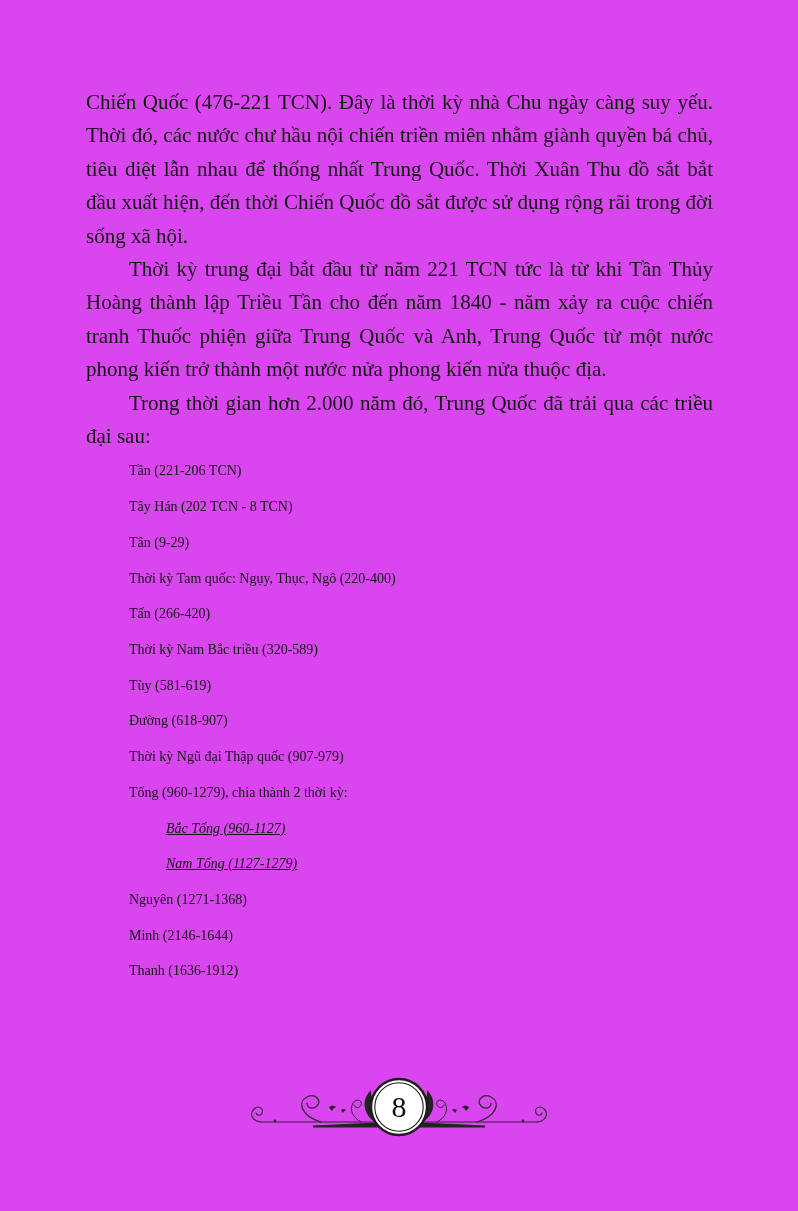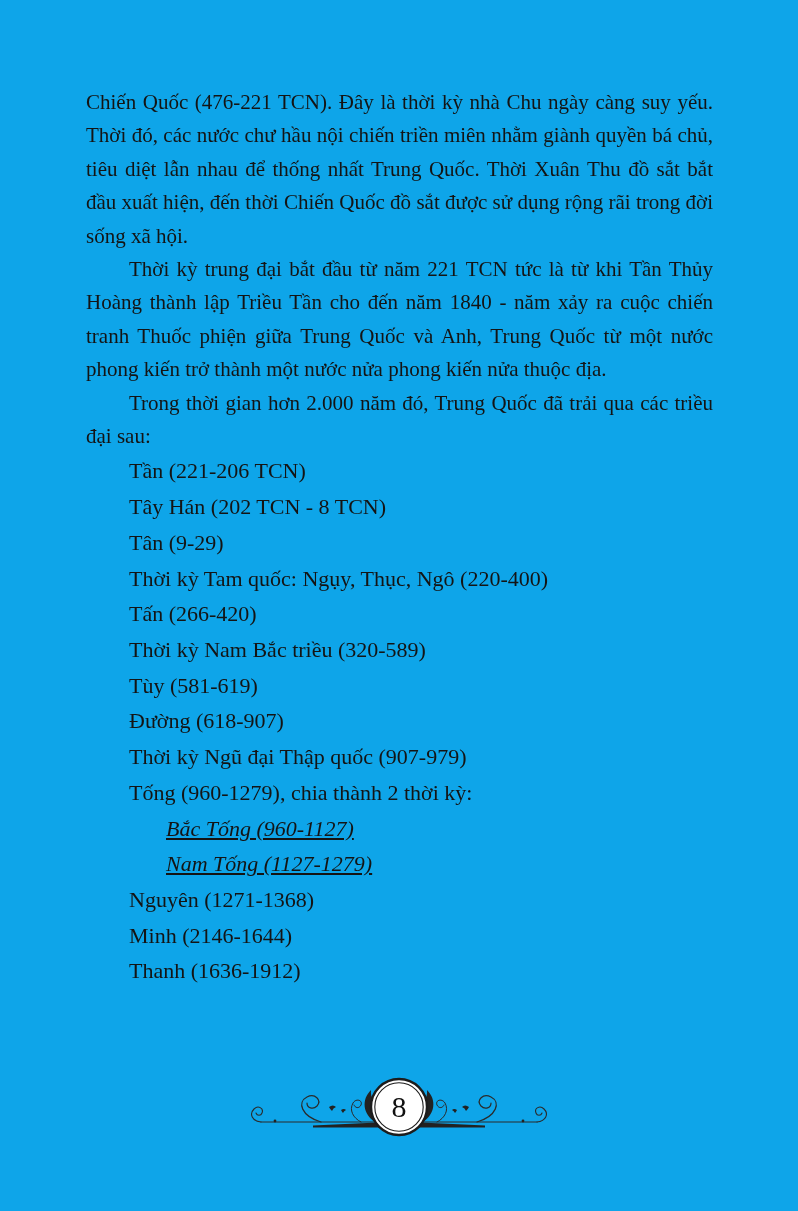--- a/index.html
+++ b/index.html
@@ -5,21 +5,21 @@
   html, body {
     margin: 0;
     padding: 0;
     background: #ffffff;
   }
   .page {
     position: relative;
     width: 798px;
     height: 1211px;
     margin: 0 auto;
-    background: #0ea5e9;
+    background: #d946ef;
     color: #141414;
     font-family: "Liberation Serif", "DejaVu Serif", serif;
     overflow: hidden;
     box-sizing: border-box;
   }
   .text-block {
     position: absolute;
     top: 86px;
     left: 86px;
     width: 627px;
@@ -29,21 +29,21 @@
     font-size: 21px;
     line-height: 33.4px;
     text-align: justify;
     text-justify: inter-word;
   }
   .para.indent { text-indent: 43px; }
   .dynasty-list {
     margin: 0;
     padding: 0;
     list-style: none;
-    font-size: 22px;
+    font-size: 14px;
   }
   .dynasty-list li {
     line-height: 35.7px;
     padding-left: 43px;
   }
   .dynasty-list li.sub-italic {
     padding-left: 80px;
     font-style: italic;
     text-decoration: underline;
   }

